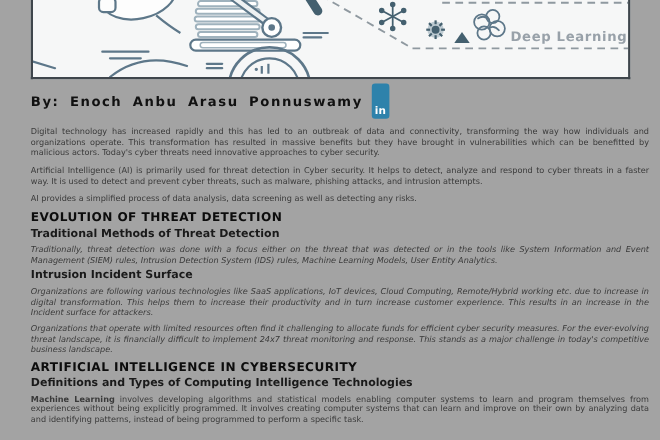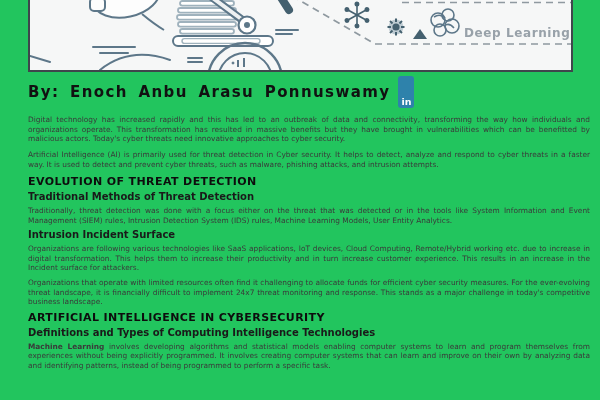--- a/index.html
+++ b/index.html
@@ -6,21 +6,21 @@
   html, body { width: 600px; background: #ffffff; }
   body {
     font-family: "DejaVu Sans", "Liberation Sans", sans-serif;
     color: #3a3a3a;
   }
   .page {
     position: relative;
     width: 600px;
     height: 400px;
     overflow: hidden;
-    background: #22c55e;
+    background: #a3a3a3;
   }
 
   
   .hero {
     margin-left: 28px;
     width: 545px;
     height: 72px;
     background: #f6f7f7;
     border-left: 2px solid #3f464c;
     border-right: 2px solid #3f464c;
@@ -31,21 +31,21 @@
 
   
   .byline {
     margin: 11px 28px 0 28px;
     display: flex;
     align-items: center;
     gap: 8px;
     height: 17px;
   }
   .byline-text {
-    font-size: 15px;
+    font-size: 12px;
     font-weight: 700;
     color: #111111;
     letter-spacing: 1.4px;
     word-spacing: 4px;
     white-space: nowrap;
   }
   .linkedin-badge {
     width: 16px;
     height: 32px;
     border-radius: 3px;
@@ -79,21 +79,21 @@
     letter-spacing: 0.4px;
     margin: 2px 0 4px 0;
   }
   h3 {
     font-size: 10px;
     line-height: 9.5px;
     font-weight: 700;
     color: #1a1a1a;
     margin: 0 0 4.5px 0;
   }
-  .article p.tight { margin-bottom: 5px; }
+  .article p.tight { margin-bottom: 5px; font-style: italic; }
   .article p.last { margin-bottom: 2px; }
 </style>
 </head>
 <body>
 
 <div class="page">
 
   <div class="hero">
     <svg width="541" height="70" viewBox="0 0 541 70">
 
@@ -192,20 +192,21 @@
   </div>
 
   <div class="byline">
     <span class="byline-text">By: Enoch Anbu Arasu Ponnuswamy</span>
     <span class="linkedin-badge">in</span>
   </div>
 
   <div class="article">
     <p>Digital technology has increased rapidly and this has led to an outbreak of data and connectivity, transforming the way how individuals and organizations operate. This transformation has resulted in massive benefits but they have brought in vulnerabilities which can be benefitted by malicious actors. Today's cyber threats need innovative approaches to cyber security.</p>
     <p>Artificial Intelligence (AI) is primarily used for threat detection in Cyber security. It helps to detect, analyze and respond to cyber threats in a faster way. It is used to detect and prevent cyber threats, such as malware, phishing attacks, and intrusion attempts.</p>
+    <p>AI provides a simplified process of data analysis, data screening as well as detecting any risks.</p>
 
     <h2>EVOLUTION OF THREAT DETECTION</h2>
 
     <h3>Traditional Methods of Threat Detection</h3>
     <p class="tight">Traditionally, threat detection was done with a focus either on the threat that was detected or in the tools like System Information and Event Management (SIEM) rules, Intrusion Detection System (IDS) rules, Machine Learning Models, User Entity Analytics.</p>
 
     <h3>Intrusion Incident Surface</h3>
     <p class="tight">Organizations are following various technologies like SaaS applications, IoT devices, Cloud Computing, Remote/Hybrid working etc. due to increase in digital transformation. This helps them to increase their productivity and in turn increase customer experience. This results in an increase in the Incident surface for attackers.</p>
 
     <p class="tight">Organizations that operate with limited resources often find it challenging to allocate funds for efficient cyber security measures. For the ever-evolving threat landscape, it is financially difficult to implement 24x7 threat monitoring and response. This stands as a major challenge in today's competitive business landscape.</p>

